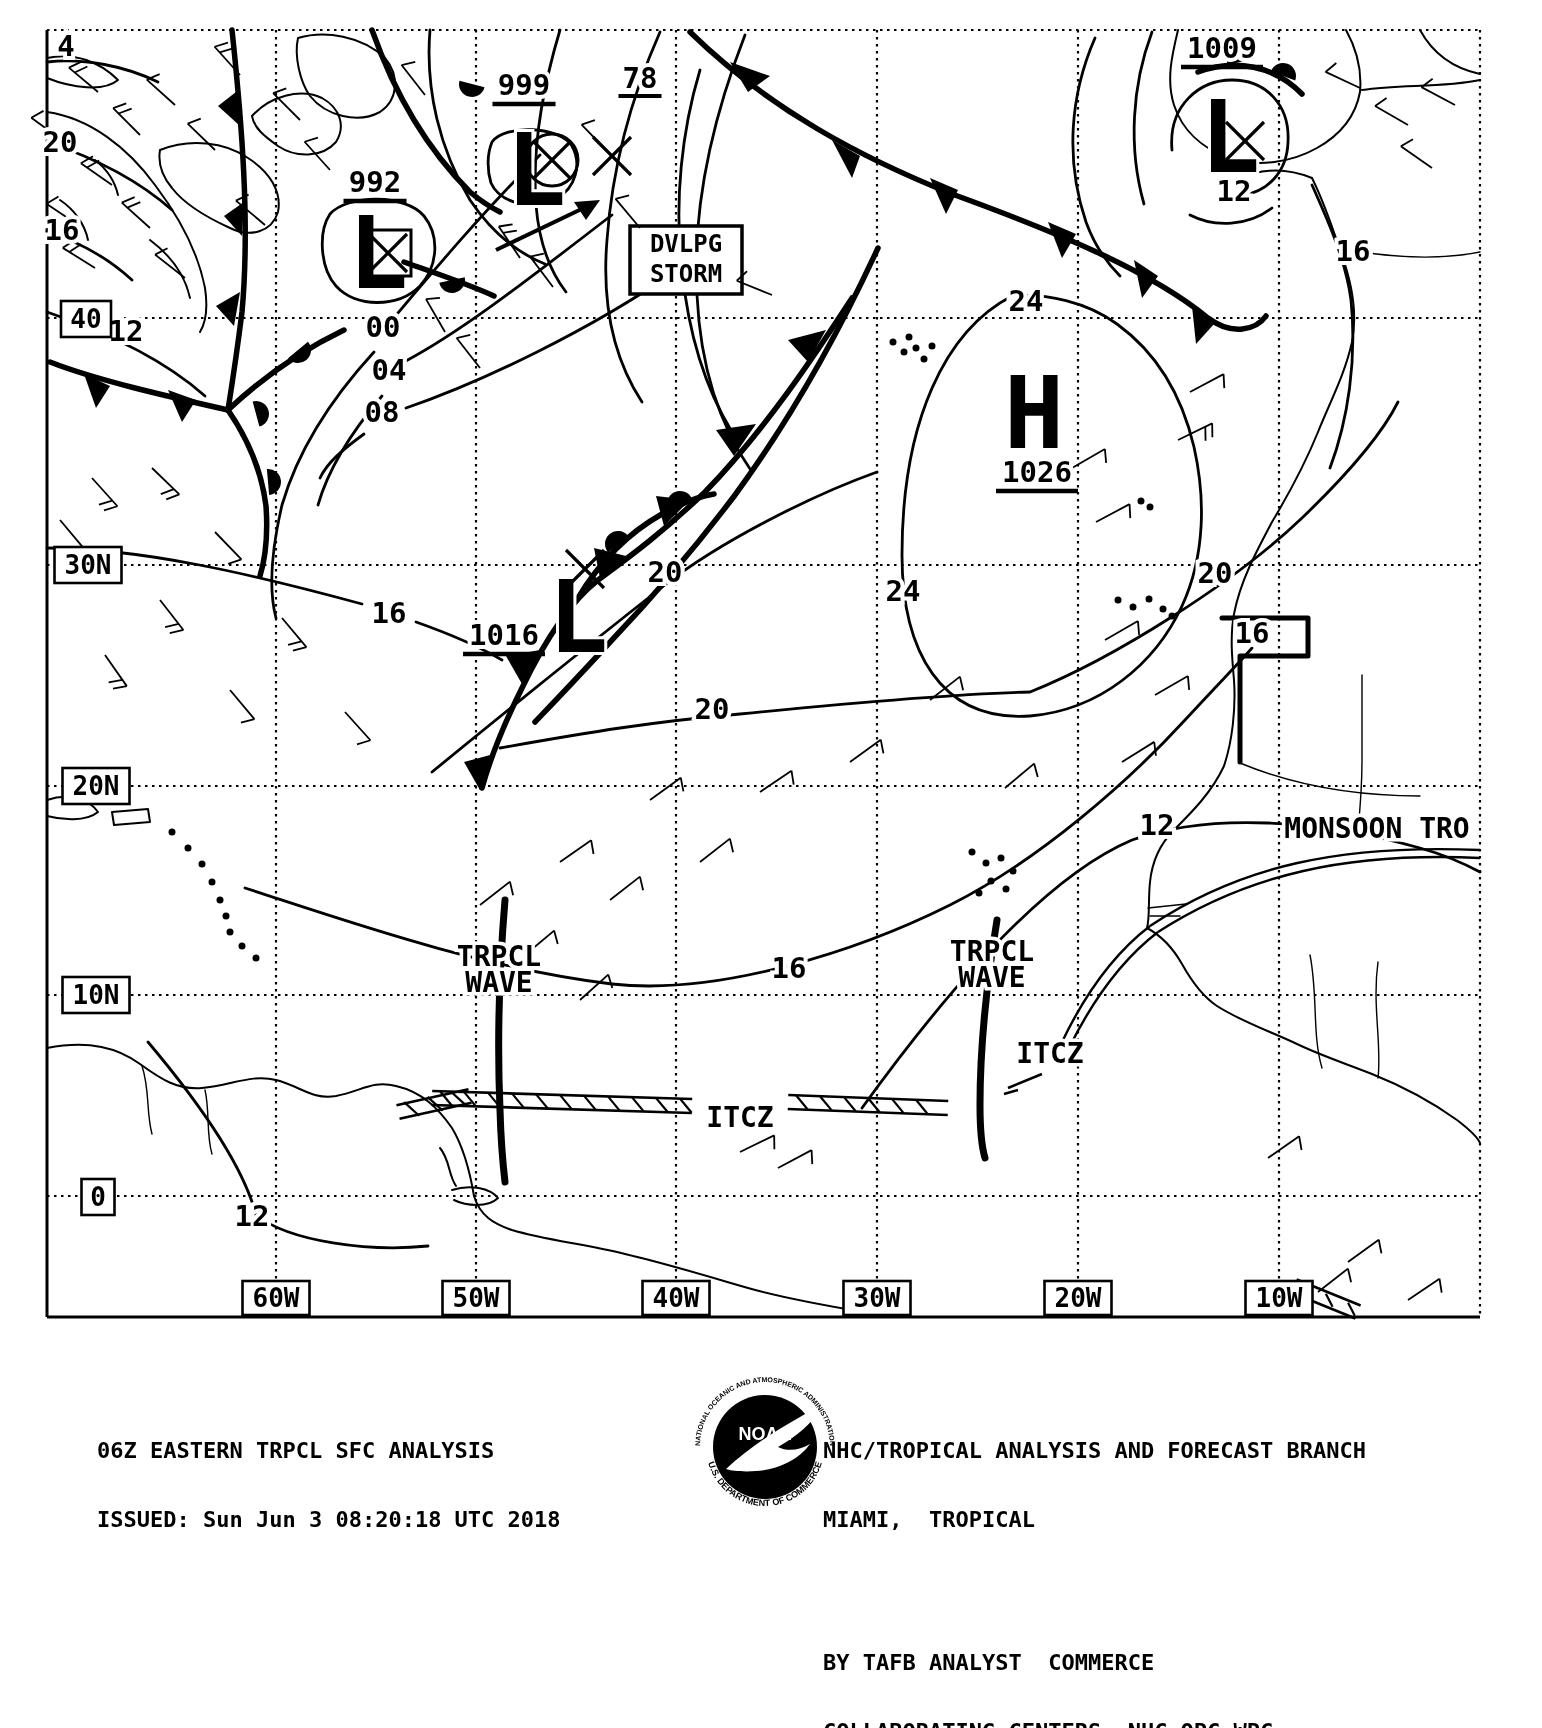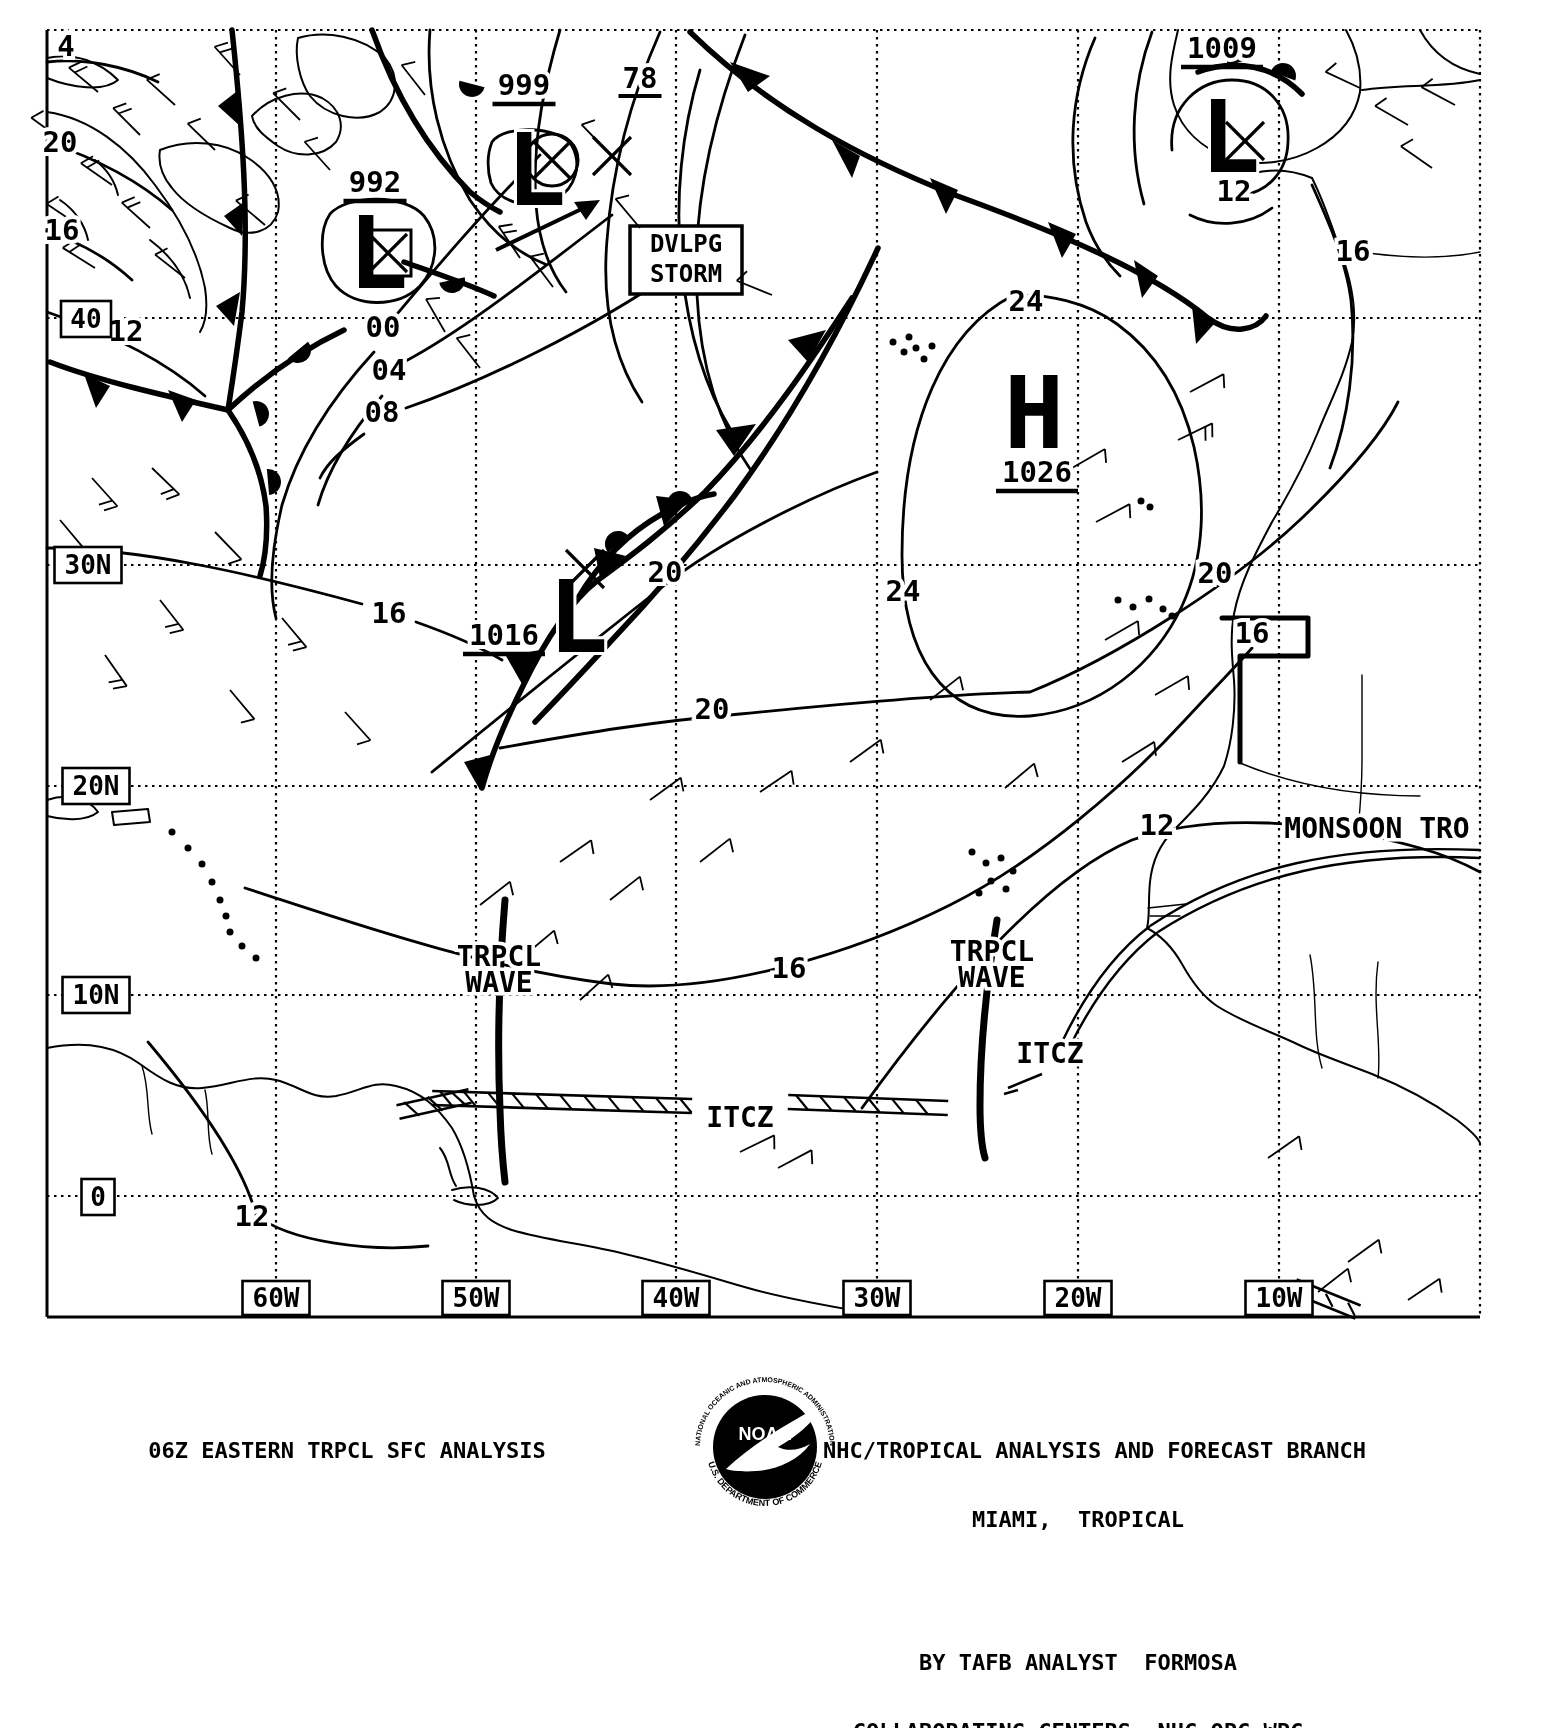--- a/index.html
+++ b/index.html
@@ -10,21 +10,21 @@
         paint-order:stroke;text-anchor:middle;}
   .boxlbl{font:bold 26px "DejaVu Sans Mono",monospace;fill:#000;text-anchor:middle;}
   .bigltr{font:900 100px "DejaVu Sans Mono",monospace;fill:#000;stroke:#fff;stroke-width:6px;
         paint-order:stroke;text-anchor:middle;}
   .featlbl{font:bold 28px "DejaVu Sans Mono",monospace;fill:#000;stroke:#fff;stroke-width:7px;
         paint-order:stroke;text-anchor:middle;}
   .stormtxt{font:bold 24px "DejaVu Sans Mono",monospace;fill:#000;text-anchor:middle;}
   .ringtxt{font:bold 7px "Liberation Sans",sans-serif;fill:#000;}
   .ringtxt2{font:bold 9px "Liberation Sans",sans-serif;fill:#000;}
   .noaatxt{font:bold 18px "Liberation Sans",sans-serif;fill:#fff;text-anchor:middle;}
-  .footer-block{position:absolute;text-align:center;font:bold 22px "DejaVu Sans Mono",monospace;
+  .footer-block{position:absolute;text-align:left;font:bold 22px "DejaVu Sans Mono",monospace;
         line-height:23px;white-space:pre;}
   .spacer{height:28px;}
 </style>
 </head>
 <body>
 
 <div id="page">
 
 <svg id="chart" width="1542" height="1728" viewBox="0 0 1542 1728" style="position:absolute;left:0;top:0;">
 
@@ -637,22 +637,23 @@
       <textPath href="#ringTop" startOffset="50%" text-anchor="middle">NATIONAL OCEANIC AND ATMOSPHERIC ADMINISTRATION</textPath>
     </text>
     <text class="ringtxt2">
       <textPath href="#ringBot" startOffset="50%" text-anchor="middle">U.S. DEPARTMENT OF COMMERCE</textPath>
     </text>
   </g>
 </svg>
 
 <div class="footer-block" style="left:97px;top:1393px;width:500px;">
   <div>06Z EASTERN TRPCL SFC ANALYSIS</div>
+  <div>ISSUED: Sun Jun 3 08:20:18 UTC 2018</div>
 </div>
 <div class="footer-block" style="left:823px;top:1393px;width:510px;">
   <div>NHC/TROPICAL ANALYSIS AND FORECAST BRANCH</div>
   <div>MIAMI,  TROPICAL</div>
   <div class="spacer"></div>
-  <div>BY TAFB ANALYST  FORMOSA</div>
+  <div>BY TAFB ANALYST  COMMERCE</div>
   <div>COLLABORATING CENTERS: NHC OPC WPC</div>
 </div>
 
 </div>
 
 </body></html>

